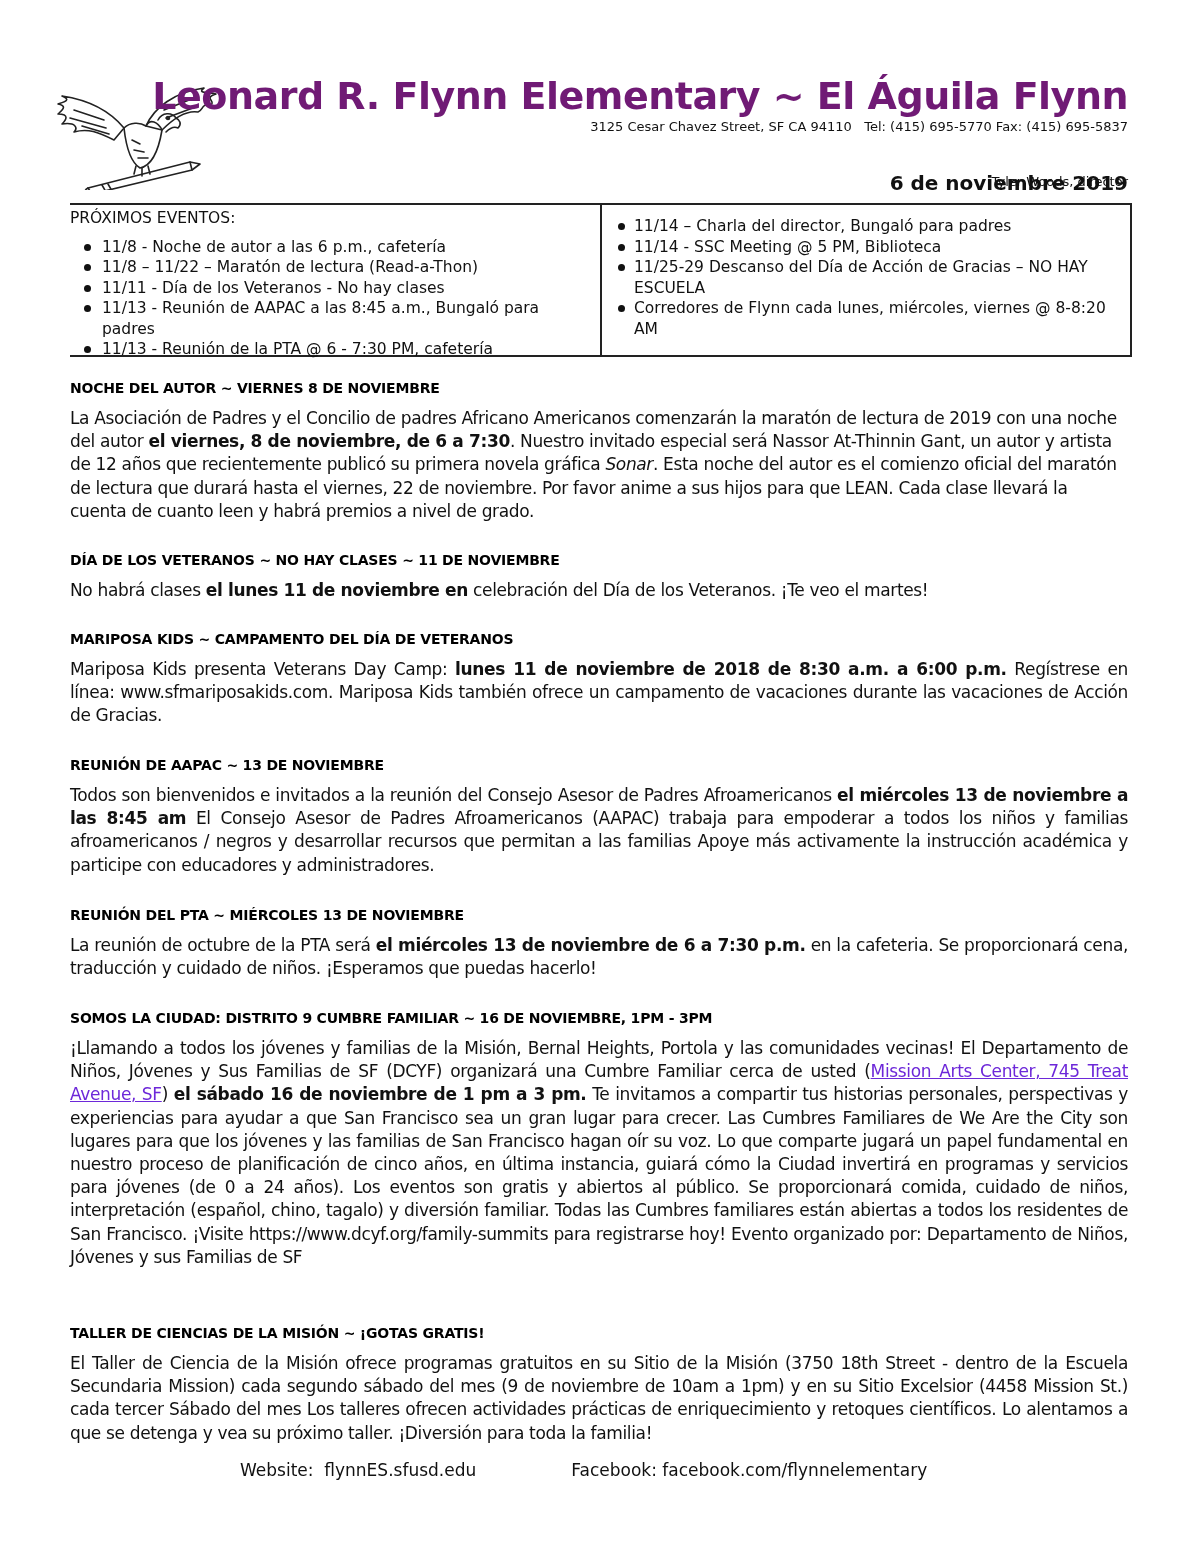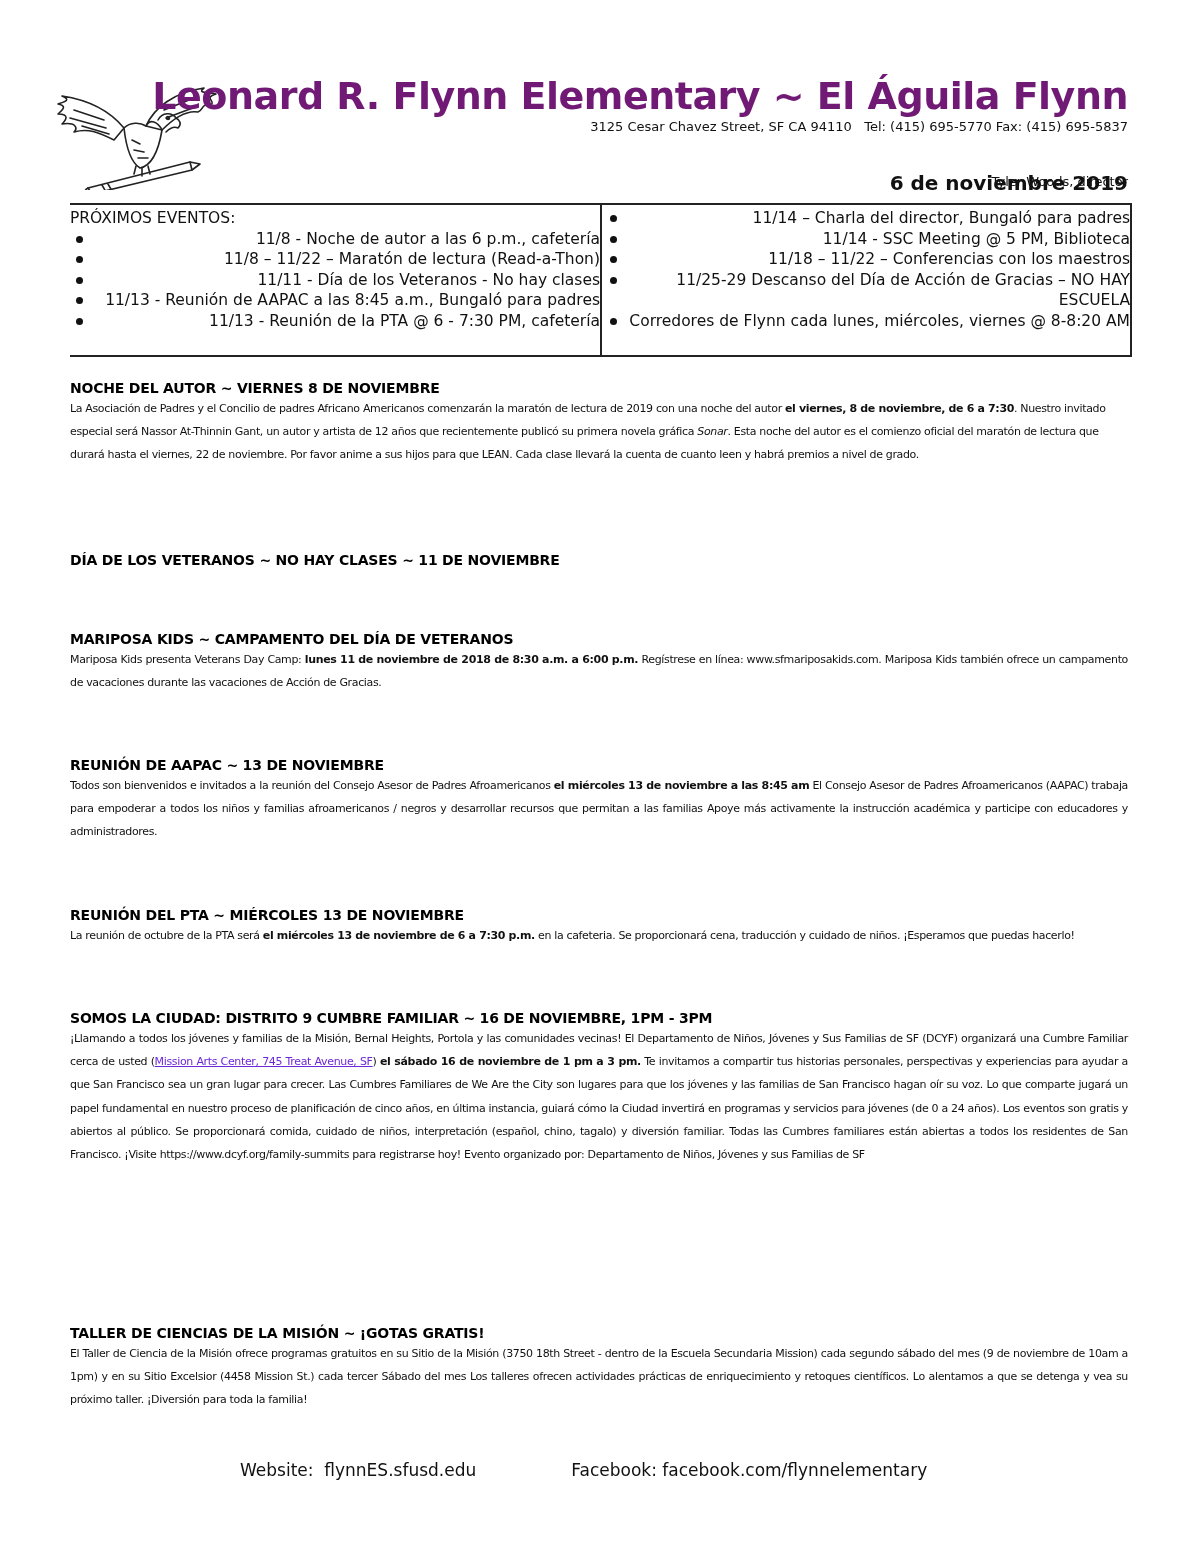--- a/index.html
+++ b/index.html
@@ -22,35 +22,35 @@
 
   .events {
     position: absolute; left: 0; top: 203px; width: 1062px; height: 150px;
     border-top: 2px solid #222; border-bottom: 2px solid #222;
     display: flex; font-size: 15.5px; line-height: 20.5px;
   }
   .events .col { box-sizing: border-box; }
   .events .col.left { width: 532px; padding: 3px 0 0 0; border-right: 2px solid #222; }
   .events .col.right { width: 530px; padding: 3px 0 0 8px; border-right: 2px solid #222; }
   .events .ev-title { margin: 0; }
-  .events ul { margin: 0; padding: 0 0 0 24px; list-style: none; text-align: right; }
+  .events ul { margin: 8px; padding: 0 0 0 24px; list-style: none; }
   .events li { position: relative; }
   .events li::before {
     content: ""; position: absolute; left: -18px; top: 7px; width: 7px; height: 7px;
     border-radius: 50%; background: #111;
   }
   .events .col.right ul { padding-left: 16px; }
   .events .col.right li::before { left: -16px; }
 
   .section { position: absolute; left: 0; width: 1058px; }
   .section h2 {
     margin: 0; font-size: 14px; font-weight: bold; letter-spacing: -0.2px; color: #000;
   }
   .section p {
-    margin: 1px 0 0 0; font-size: 11px; line-height: 23.2px; text-align: justify;
+    margin: 11px 0 0 0; font-size: 17px; line-height: 23.2px; text-align: justify;
     letter-spacing: -0.35px;
   }
   .section p.left { text-align: left; }
   .section b { font-weight: bold; }
   .section a { color: #6d28d9; text-decoration: underline; }
   .footer {
     position: absolute; top: 1460px; left: 170px; width: 800px; font-size: 17px;
     display: flex; gap: 95px; white-space: nowrap;
   }
 </style>
@@ -95,34 +95,34 @@
         <li>11/8 – 11/22 – Maratón de lectura (Read-a-Thon)</li>
         <li>11/11 - Día de los Veteranos - No hay clases</li>
         <li>11/13 - Reunión de AAPAC a las 8:45 a.m., Bungaló para padres</li>
         <li>11/13 - Reunión de la PTA @ 6 - 7:30 PM, cafetería</li>
       </ul>
     </div>
     <div class="col right">
       <ul>
         <li>11/14 – Charla del director, Bungaló para padres</li>
         <li>11/14 - SSC Meeting @ 5 PM, Biblioteca</li>
-        <li>11/18 – 11/22 – Conferencias con los maestros</li>
         <li>11/25-29 Descanso del Día de Acción de Gracias – NO HAY ESCUELA</li>
         <li>Corredores de Flynn cada lunes, miércoles, viernes @ 8-8:20 AM</li>
       </ul>
     </div>
   </div>
 
   <div class="section" style="top:380px;">
     <h2>NOCHE DEL AUTOR ~ VIERNES 8 DE NOVIEMBRE</h2>
     <p class="left"><span>La Asociación de Padres y el Concilio de padres Africano Americanos comenzarán la maratón de lectura de 2019 con una noche del autor </span><b>el viernes, 8 de noviembre, de 6 a 7:30</b><span>. Nuestro invitado especial será Nassor At-Thinnin Gant, un autor y artista de 12 años que recientemente publicó su primera novela gráfica </span><i>Sonar</i><span>. Esta noche del autor es el comienzo oficial del maratón de lectura que durará hasta el viernes, 22 de noviembre. Por favor anime a sus hijos para que LEAN. Cada clase llevará la cuenta de cuanto leen y habrá premios a nivel de grado.</span></p>
   </div>
 
   <div class="section" style="top:552px;">
     <h2>DÍA DE LOS VETERANOS ~ NO HAY CLASES ~ 11 DE NOVIEMBRE</h2>
+    <p class="left"><span>No habrá clases </span><b>el lunes 11 de noviembre en</b><span> celebración del Día de los Veteranos. ¡Te veo el martes!</span></p>
   </div>
 
   <div class="section" style="top:631px;">
     <h2>MARIPOSA KIDS ~ CAMPAMENTO DEL DÍA DE VETERANOS</h2>
     <p><span>Mariposa Kids presenta Veterans Day Camp: </span><b>lunes 11 de noviembre de 2018 de 8:30 a.m. a 6:00 p.m.</b><span> Regístrese en línea: www.sfmariposakids.com. Mariposa Kids también ofrece un campamento de vacaciones durante las vacaciones de Acción de Gracias.</span></p>
   </div>
 
   <div class="section" style="top:757px;">
     <h2>REUNIÓN DE AAPAC ~ 13 DE NOVIEMBRE</h2>
     <p><span>Todos son bienvenidos e invitados a la reunión del Consejo Asesor de Padres Afroamericanos </span><b>el miércoles 13 de noviembre a las 8:45 am</b><span> El Consejo Asesor de Padres Afroamericanos (AAPAC) trabaja para empoderar a todos los niños y familias afroamericanos / negros y desarrollar recursos que permitan a las familias Apoye más activamente la instrucción académica y participe con educadores y administradores.</span></p>

